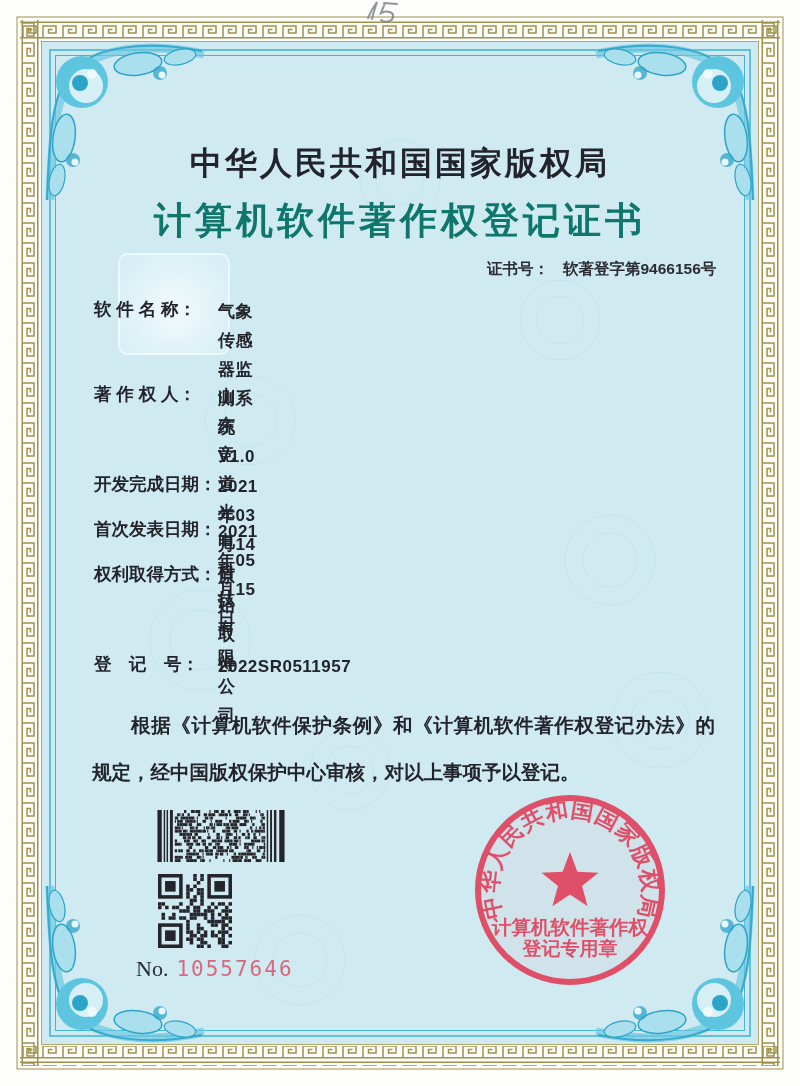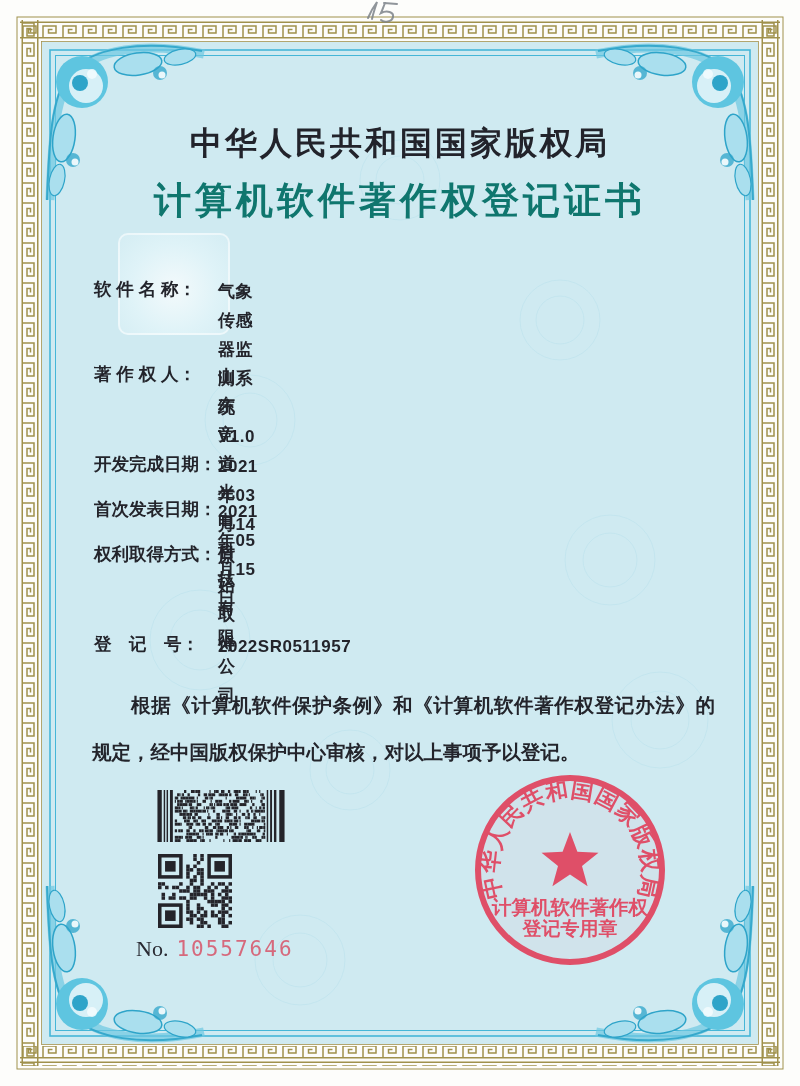--- a/index.html
+++ b/index.html
@@ -3,21 +3,21 @@
 <meta charset="utf-8">
 <style>
   html,body{margin:0;padding:0;background:#fdfdfb;}
   .page{
     position:relative;width:800px;height:1086px;overflow:hidden;
     background:#fdfdfb;
     font-family:"Liberation Sans","DejaVu Sans",sans-serif;
     color:var(--ink,#23242b);
   }
   .frame-svg{position:absolute;left:0;top:0;width:800px;height:1086px;pointer-events:none;}
-  .abs{position:absolute;}
+  .abs{position:absolute;margin-top:20px;}
   .authority{
     left:0;right:0;top:122px;text-align:center;
     font-family:"Liberation Serif","DejaVu Serif",serif;
     font-size:32px;font-weight:bold;letter-spacing:3px;color:#22232b;
   }
   .cert-title{
     left:0;right:0;top:176px;text-align:center;
     font-family:"Liberation Serif","DejaVu Serif",serif;
     font-size:37px;font-weight:bold;letter-spacing:4px;color:#0f766e;
   }
@@ -129,20 +129,23 @@
     </g>
 
     <g stroke="#7d838a" stroke-width="2" fill="none" opacity="0.85" stroke-linecap="round">
       <path d="M368,18 C371,11 374,6 377,2 C375,8 373,14 372,19"></path>
       <path d="M384,3 L397,4 M385,3 C383,8 382,11 381,13 C387,10 394,12 393,17 C392,22 384,23 381,20"></path>
     </g>
   </svg>
 
   <div class="abs authority">中华人民共和国国家版权局</div>
   <div class="abs cert-title">计算机软件著作权登记证书</div>
+  <div class="abs cert-no">
+    <span>证书号：</span><span class="val">软著登字第9466156号</span>
+  </div>
 
   <div class="abs wm-square"></div>
 
   <div class="abs field-row" style="top:277px">
     <span class="f-label">软 件 名 称：</span>
     <span class="f-value">气象传感器监测系统
 V1.0</span>
   </div>
   <div class="abs field-row" style="top:362px">
     <span class="f-label">著 作 权 人：</span>

